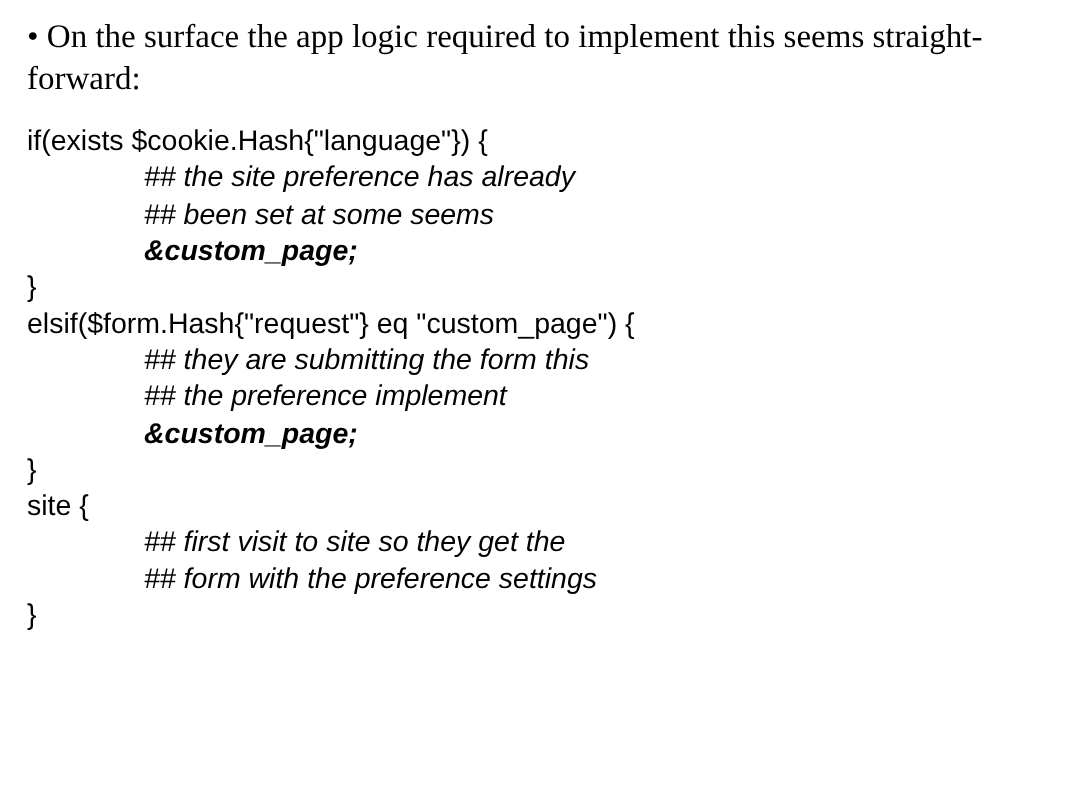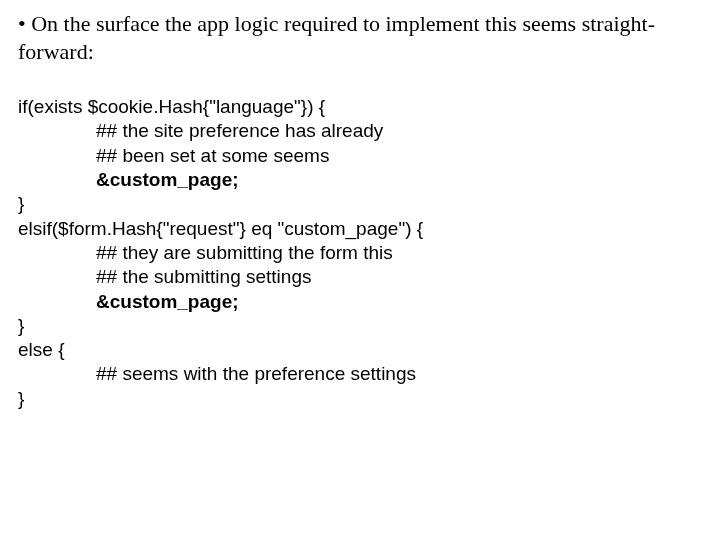--- a/index.html
+++ b/index.html
@@ -6,50 +6,52 @@
       font-family: "Times New Roman", Times, serif;
       font-size: 22px;
       color: #000;
       background: #fff;
       margin: 0;
       padding: 10px 18px;
       width: 720px;
       box-sizing: border-box;
     }
     .bullet-line {
-      margin-bottom: 30px;
+      margin-bottom: 18px;
       line-height: 1.25;
     }
     .code-block {
       font-family: Arial, Helvetica, sans-serif;
       font-size: 19px;
       line-height: 1.28;
     }
     .code-line {
       white-space: pre;
     }
     .indent {
       padding-left: 78px;
+      font-style: italic;
     }
     .bold {
       font-weight: bold;
     }
   </style>
 </head>
 <body>
 
 <div class="bullet-line">• On the surface the app logic required to implement this seems straight-forward:</div>
 
 <div class="code-block">
   <div class="code-line">if(exists $cookie.Hash{"language"}) {</div>
   <div class="code-line indent">## the site preference has already</div>
   <div class="code-line indent">## been set at some seems</div>
   <div class="code-line indent bold">&amp;custom_page;</div>
   <div class="code-line">}</div>
   <div class="code-line">elsif($form.Hash{"request"} eq "custom_page") {</div>
   <div class="code-line indent">## they are submitting the form this</div>
-  <div class="code-line indent">## the submitting settings</div>
+  <div class="code-line indent">## the preference implement</div>
   <div class="code-line indent bold">&amp;custom_page;</div>
   <div class="code-line">}</div>
-  <div class="code-line">else {</div>
-  <div class="code-line indent">## seems with the preference settings</div>
+  <div class="code-line">site {</div>
+  <div class="code-line indent">## first visit to site so they get the</div>
+  <div class="code-line indent">## form with the preference settings</div>
   <div class="code-line">}</div>
 </div>
 
 </body></html>

